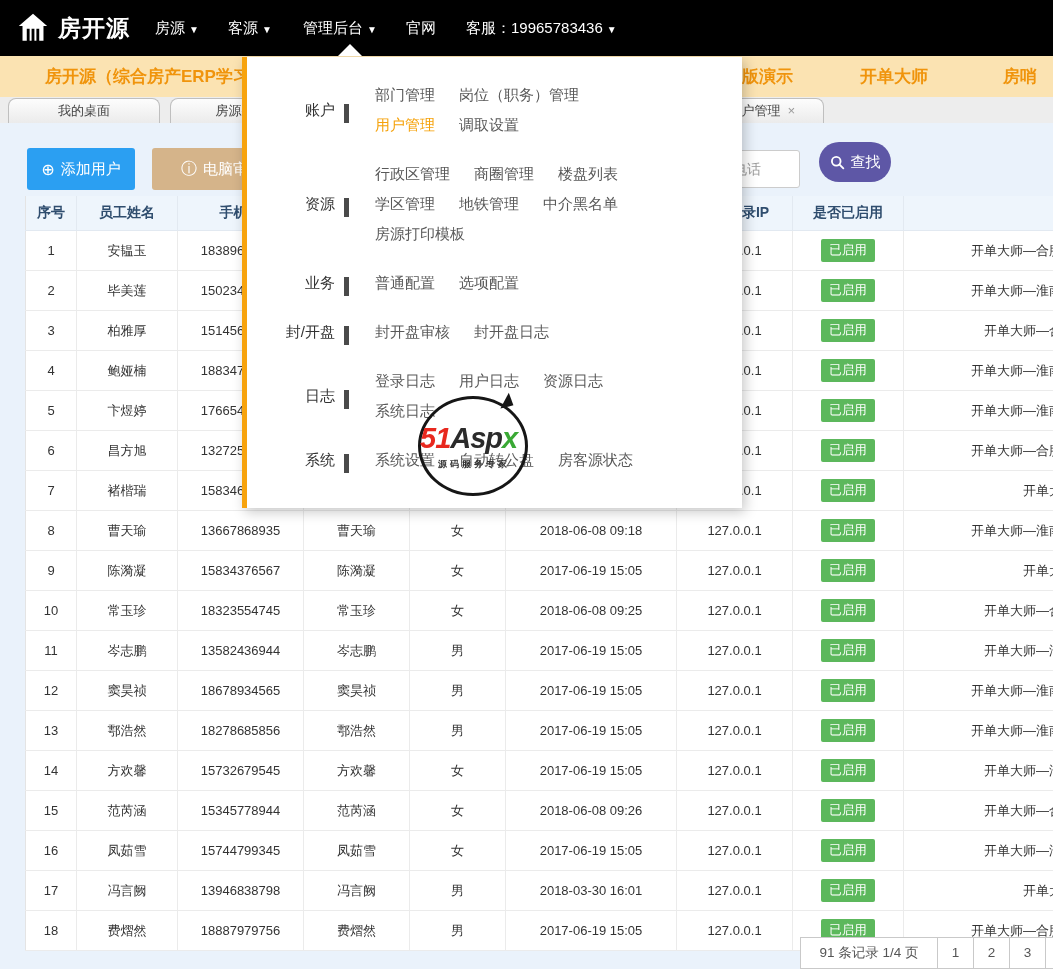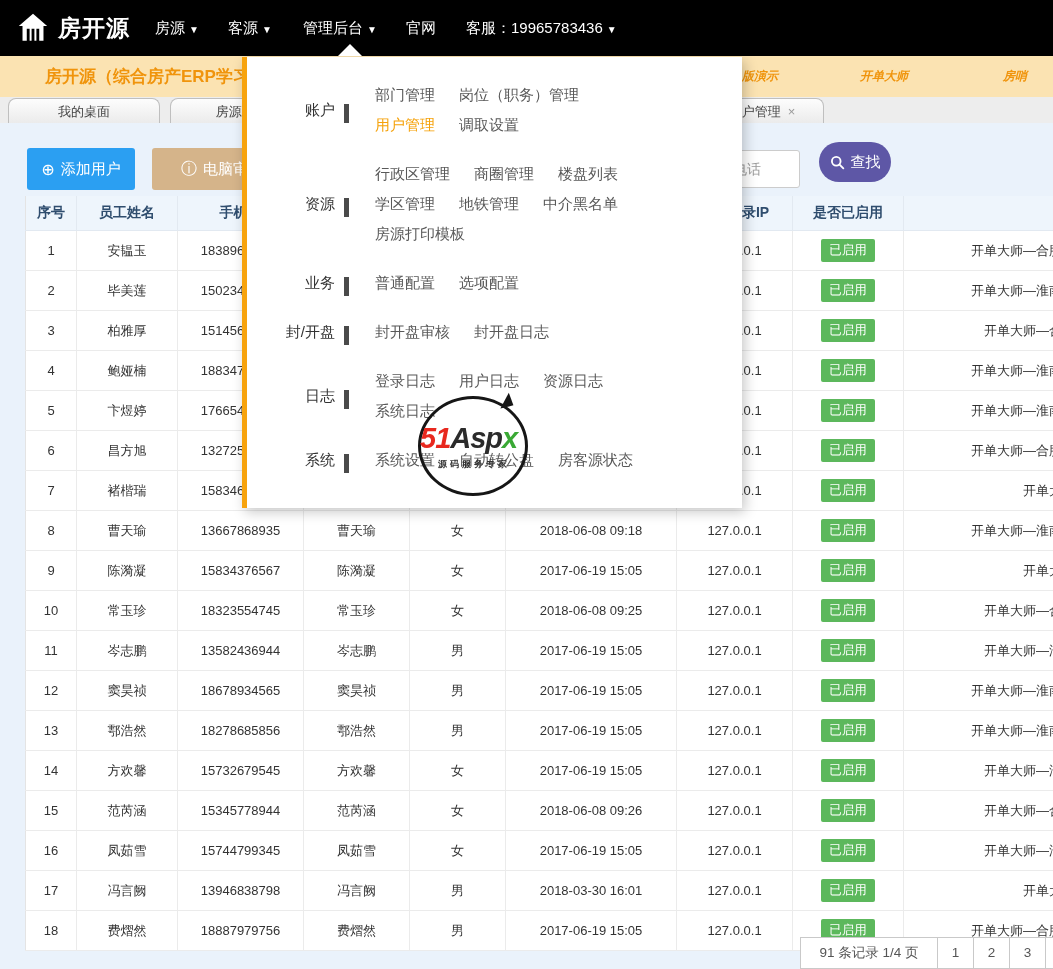--- a/index.html
+++ b/index.html
@@ -13,27 +13,27 @@
   .logo{position:absolute;left:16px;top:0;height:56px;display:flex;align-items:center;color:#fff;}
   .logo svg{width:34px;height:34px;}
   .logo-title{font-size:23px;font-weight:bold;margin-left:8px;letter-spacing:1px;}
   .nav-item{position:absolute;top:0;height:56px;line-height:56px;color:#fff;font-size:15px;cursor:pointer;white-space:nowrap;}
   .nav-caret{font-size:10px;margin-left:4px;}
   .caret-up{position:absolute;left:338px;top:44px;width:0;height:0;z-index:60;
     border-left:12px solid transparent;border-right:12px solid transparent;border-bottom:12px solid #fff;}
   
   .banner{position:absolute;left:0;top:56px;width:100%;height:41px;background:#fbe3b2;z-index:5;}
   .banner-left{position:absolute;left:45px;top:0;height:41px;line-height:41px;color:#f0940c;font-size:17px;font-weight:bold;white-space:nowrap;}
-  .banner-right{position:absolute;top:0;height:41px;line-height:41px;color:#f0940c;font-size:12px;font-weight:bold;white-space:nowrap;font-style:italic;}
+  .banner-right{position:absolute;top:0;height:41px;line-height:41px;color:#f0940c;font-size:17px;font-weight:bold;white-space:nowrap;}
   .br0{left:742px;} .br1{left:860px;} .br2{left:1003px;}
   
   .tabbar{position:absolute;left:0;top:97px;width:100%;height:26px;background:#ededed;z-index:6;}
   .tab{position:absolute;bottom:0;height:25px;line-height:25px;text-align:center;font-size:13px;color:#444;
     background:linear-gradient(#fdfdfd,#ebebeb);border:1px solid #bfbfbf;border-bottom:none;
-    border-radius:8px 8px 0 0;box-sizing:border-box;cursor:pointer;z-index:6;}
+    border-radius:8px 8px 0 0;box-sizing:border-box;cursor:pointer;z-index:6;font-family:Liberation Mono, monospace;}
   .tab-close{color:#9a9a9a;margin-left:7px;font-size:13px;cursor:pointer;}
   .tab0{left:8px;width:152px;}
   .tab1{left:170px;width:158px;}
   .tab2{left:700px;width:124px;}
   
   .btn{position:absolute;box-sizing:border-box;border:none;color:#fff;font-size:15px;border-radius:3px;
     display:flex;align-items:center;justify-content:center;cursor:pointer;z-index:10;font-family:inherit;}
   .btn-add{left:27px;top:148px;width:108px;height:42px;background:#2b9ff2;}
   .btn-audit{left:152px;top:148px;width:140px;height:42px;background:#d5b48a;}
   .btn-ico{font-size:16px;margin-right:6px;font-weight:normal;}

